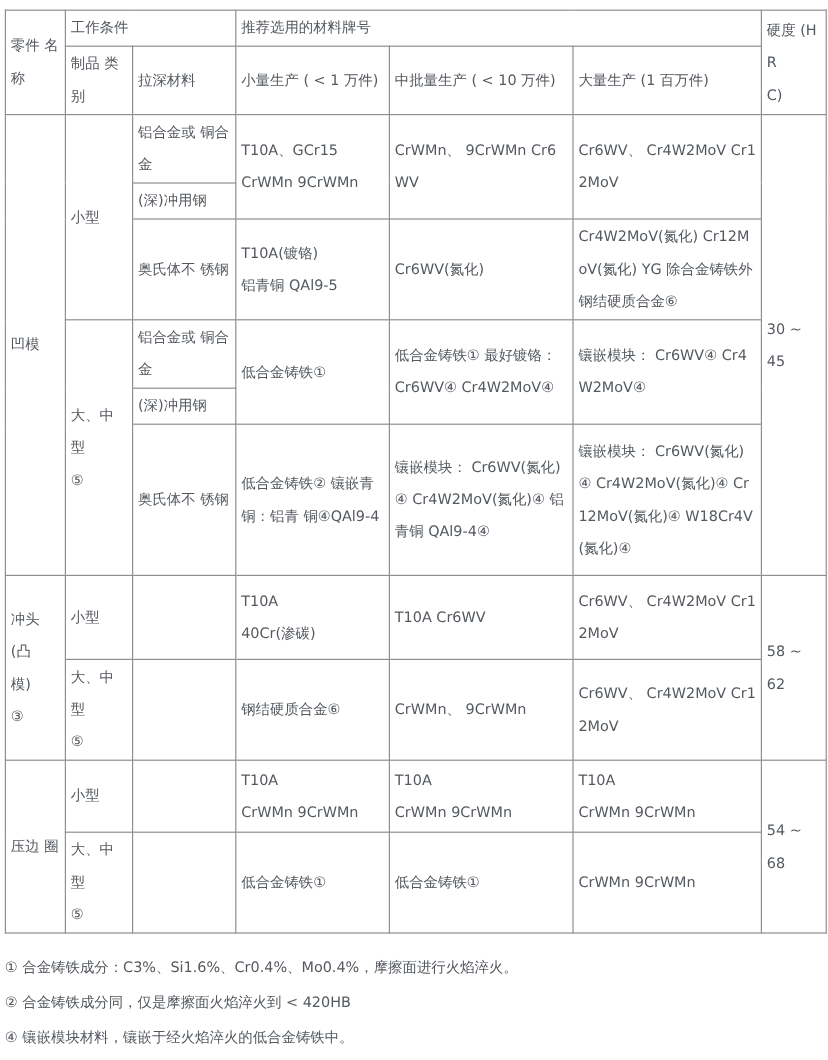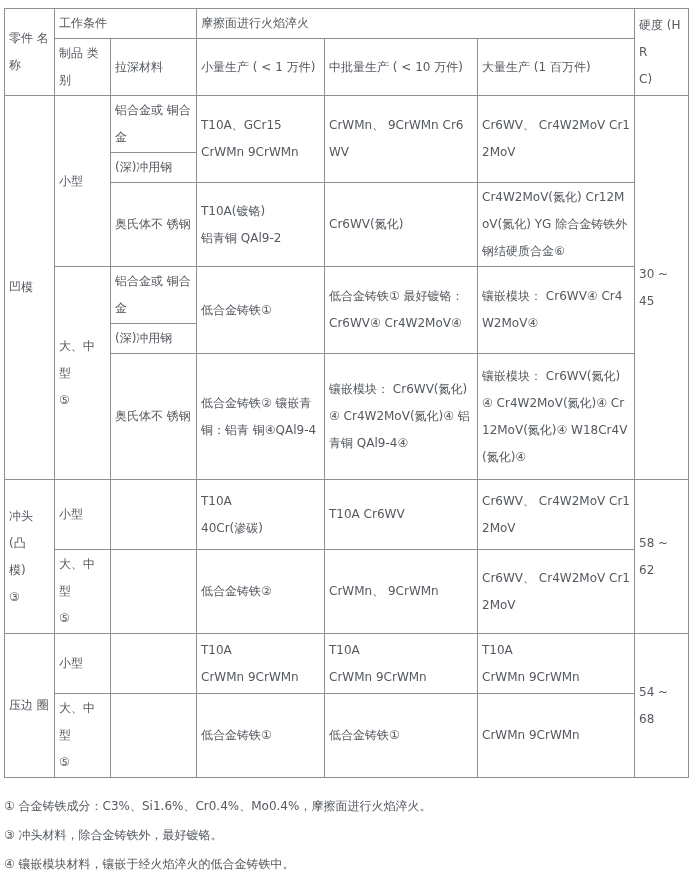--- a/index.html
+++ b/index.html
@@ -55,21 +55,21 @@
     <tbody>
         <tr class="hh1">
       <td rowspan="2">
             <div class="ln">零件 名</div>
             <div class="ln">称</div>
           </td>
       <td colspan="2">
             <div class="ln">工作条件</div>
           </td>
       <td colspan="3">
-            <div class="ln">摩擦面进行火焰淬火</div>
+            <div class="ln">推荐选用的材料牌号</div>
           </td>
       <td rowspan="2">
             <div class="ln">硬度 (HR</div>
             <div class="ln">C)</div>
           </td>
     </tr>
     <tr class="hh2">
       <td>
             <div class="ln">制品 类别</div>
           </td>
@@ -116,21 +116,21 @@
       <td>
             <div class="ln">(深)冲用钢</div>
           </td>
     </tr>
     <tr class="r3">
       <td>
             <div class="ln">奥氏体不 锈钢</div>
           </td>
       <td>
             <div class="ln">T10A(镀铬)</div>
-            <div class="ln">铝青铜 QAl9-2</div>
+            <div class="ln">铝青铜 QAl9-5</div>
           </td>
       <td>
             <div class="ln">Cr6WV(氮化)</div>
           </td>
       <td>
             <div class="ln">Cr4W2MoV(氮化) Cr12MoV(氮化) YG 除合金铸铁外 钢结硬质合金⑥</div>
           </td>
     </tr>
     <tr class="r4">
       <td rowspan="3">
@@ -195,21 +195,21 @@
             <div class="ln">62</div>
           </td>
     </tr>
     <tr class="r8">
       <td>
             <div class="ln">大、中型</div>
             <div class="ln">⑤</div>
           </td>
       <td></td>
       <td>
-            <div class="ln">低合金铸铁②</div>
+            <div class="ln">钢结硬质合金⑥</div>
           </td>
       <td>
             <div class="ln">CrWMn、 9CrWMn</div>
           </td>
       <td>
             <div class="ln">Cr6WV、 Cr4W2MoV Cr12MoV</div>
           </td>
     </tr>
 
     <tr class="r9">
@@ -251,18 +251,18 @@
           </td>
       <td>
             <div class="ln">CrWMn 9CrWMn</div>
           </td>
     </tr>
   </tbody>
     </table>
 
   <div class="footnotes">
     <div class="fn">① 合金铸铁成分：C3%、Si1.6%、Cr0.4%、Mo0.4%，摩擦面进行火焰淬火。</div>
-    <div class="fn">③ 冲头材料，除合金铸铁外，最好镀铬。</div>
+    <div class="fn">② 合金铸铁成分同，仅是摩擦面火焰淬火到 &lt; 420HB</div>
     <div class="fn">④ 镶嵌模块材料，镶嵌于经火焰淬火的低合金铸铁中。</div>
 
   </div>
 
 </div>
 
 </body></html>

